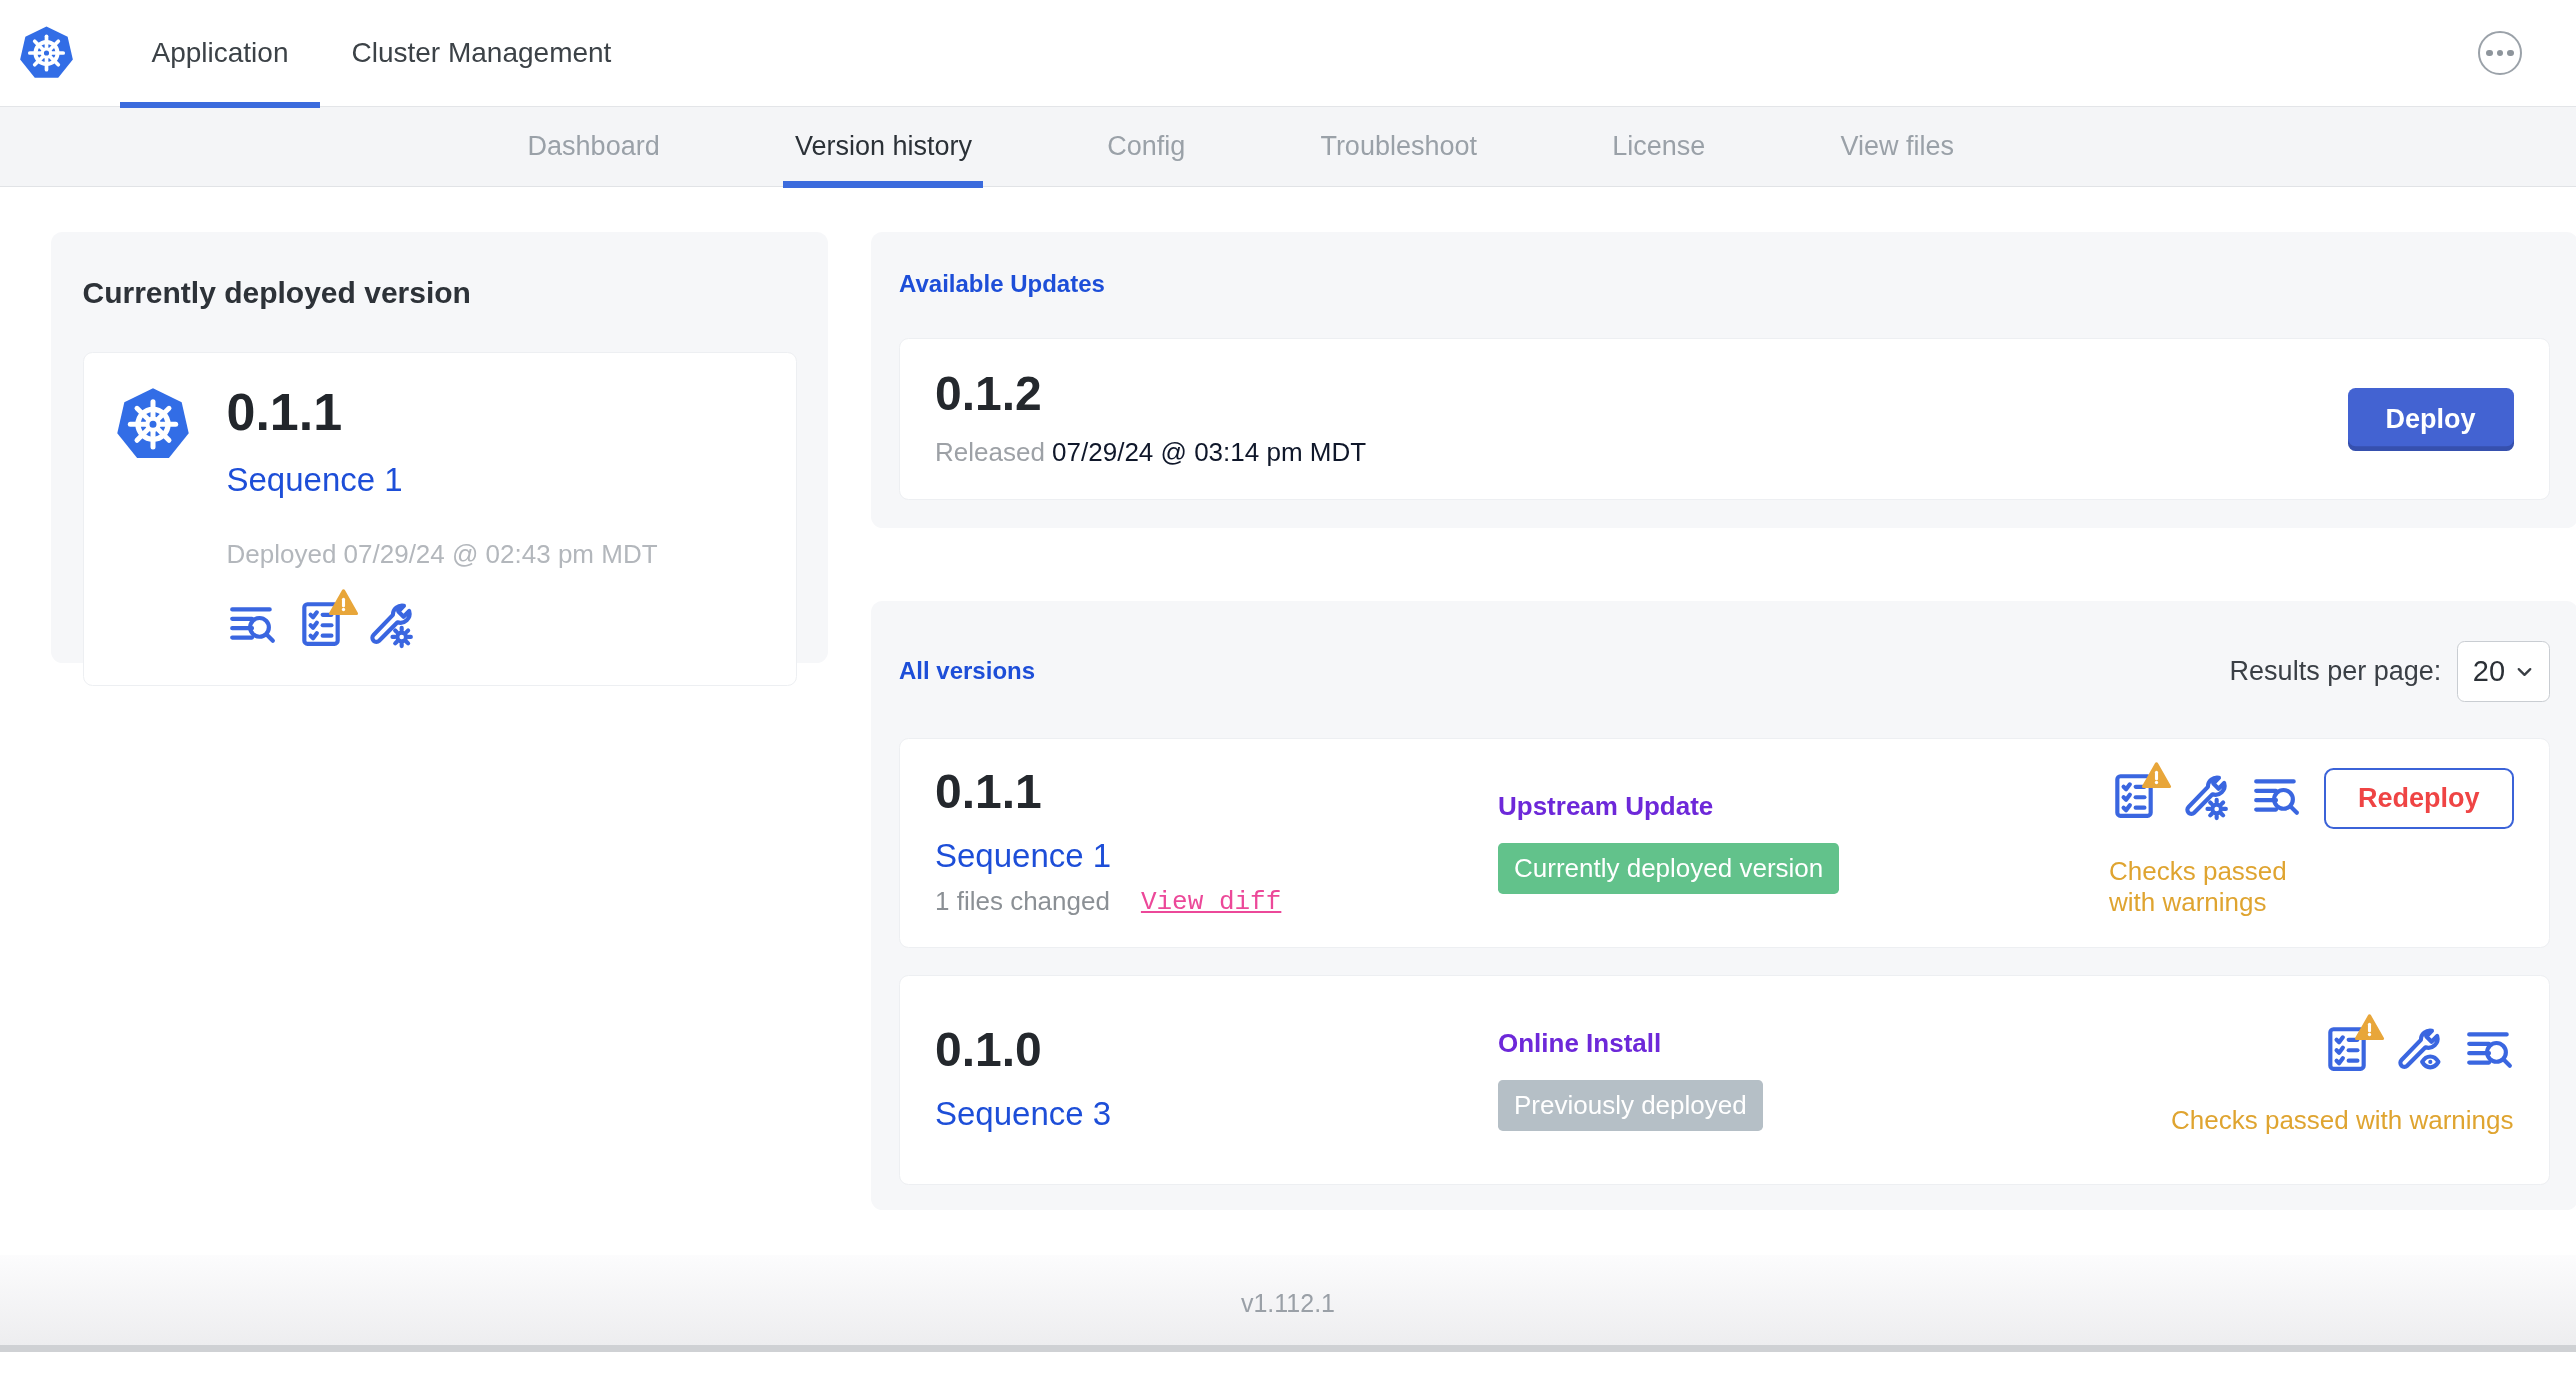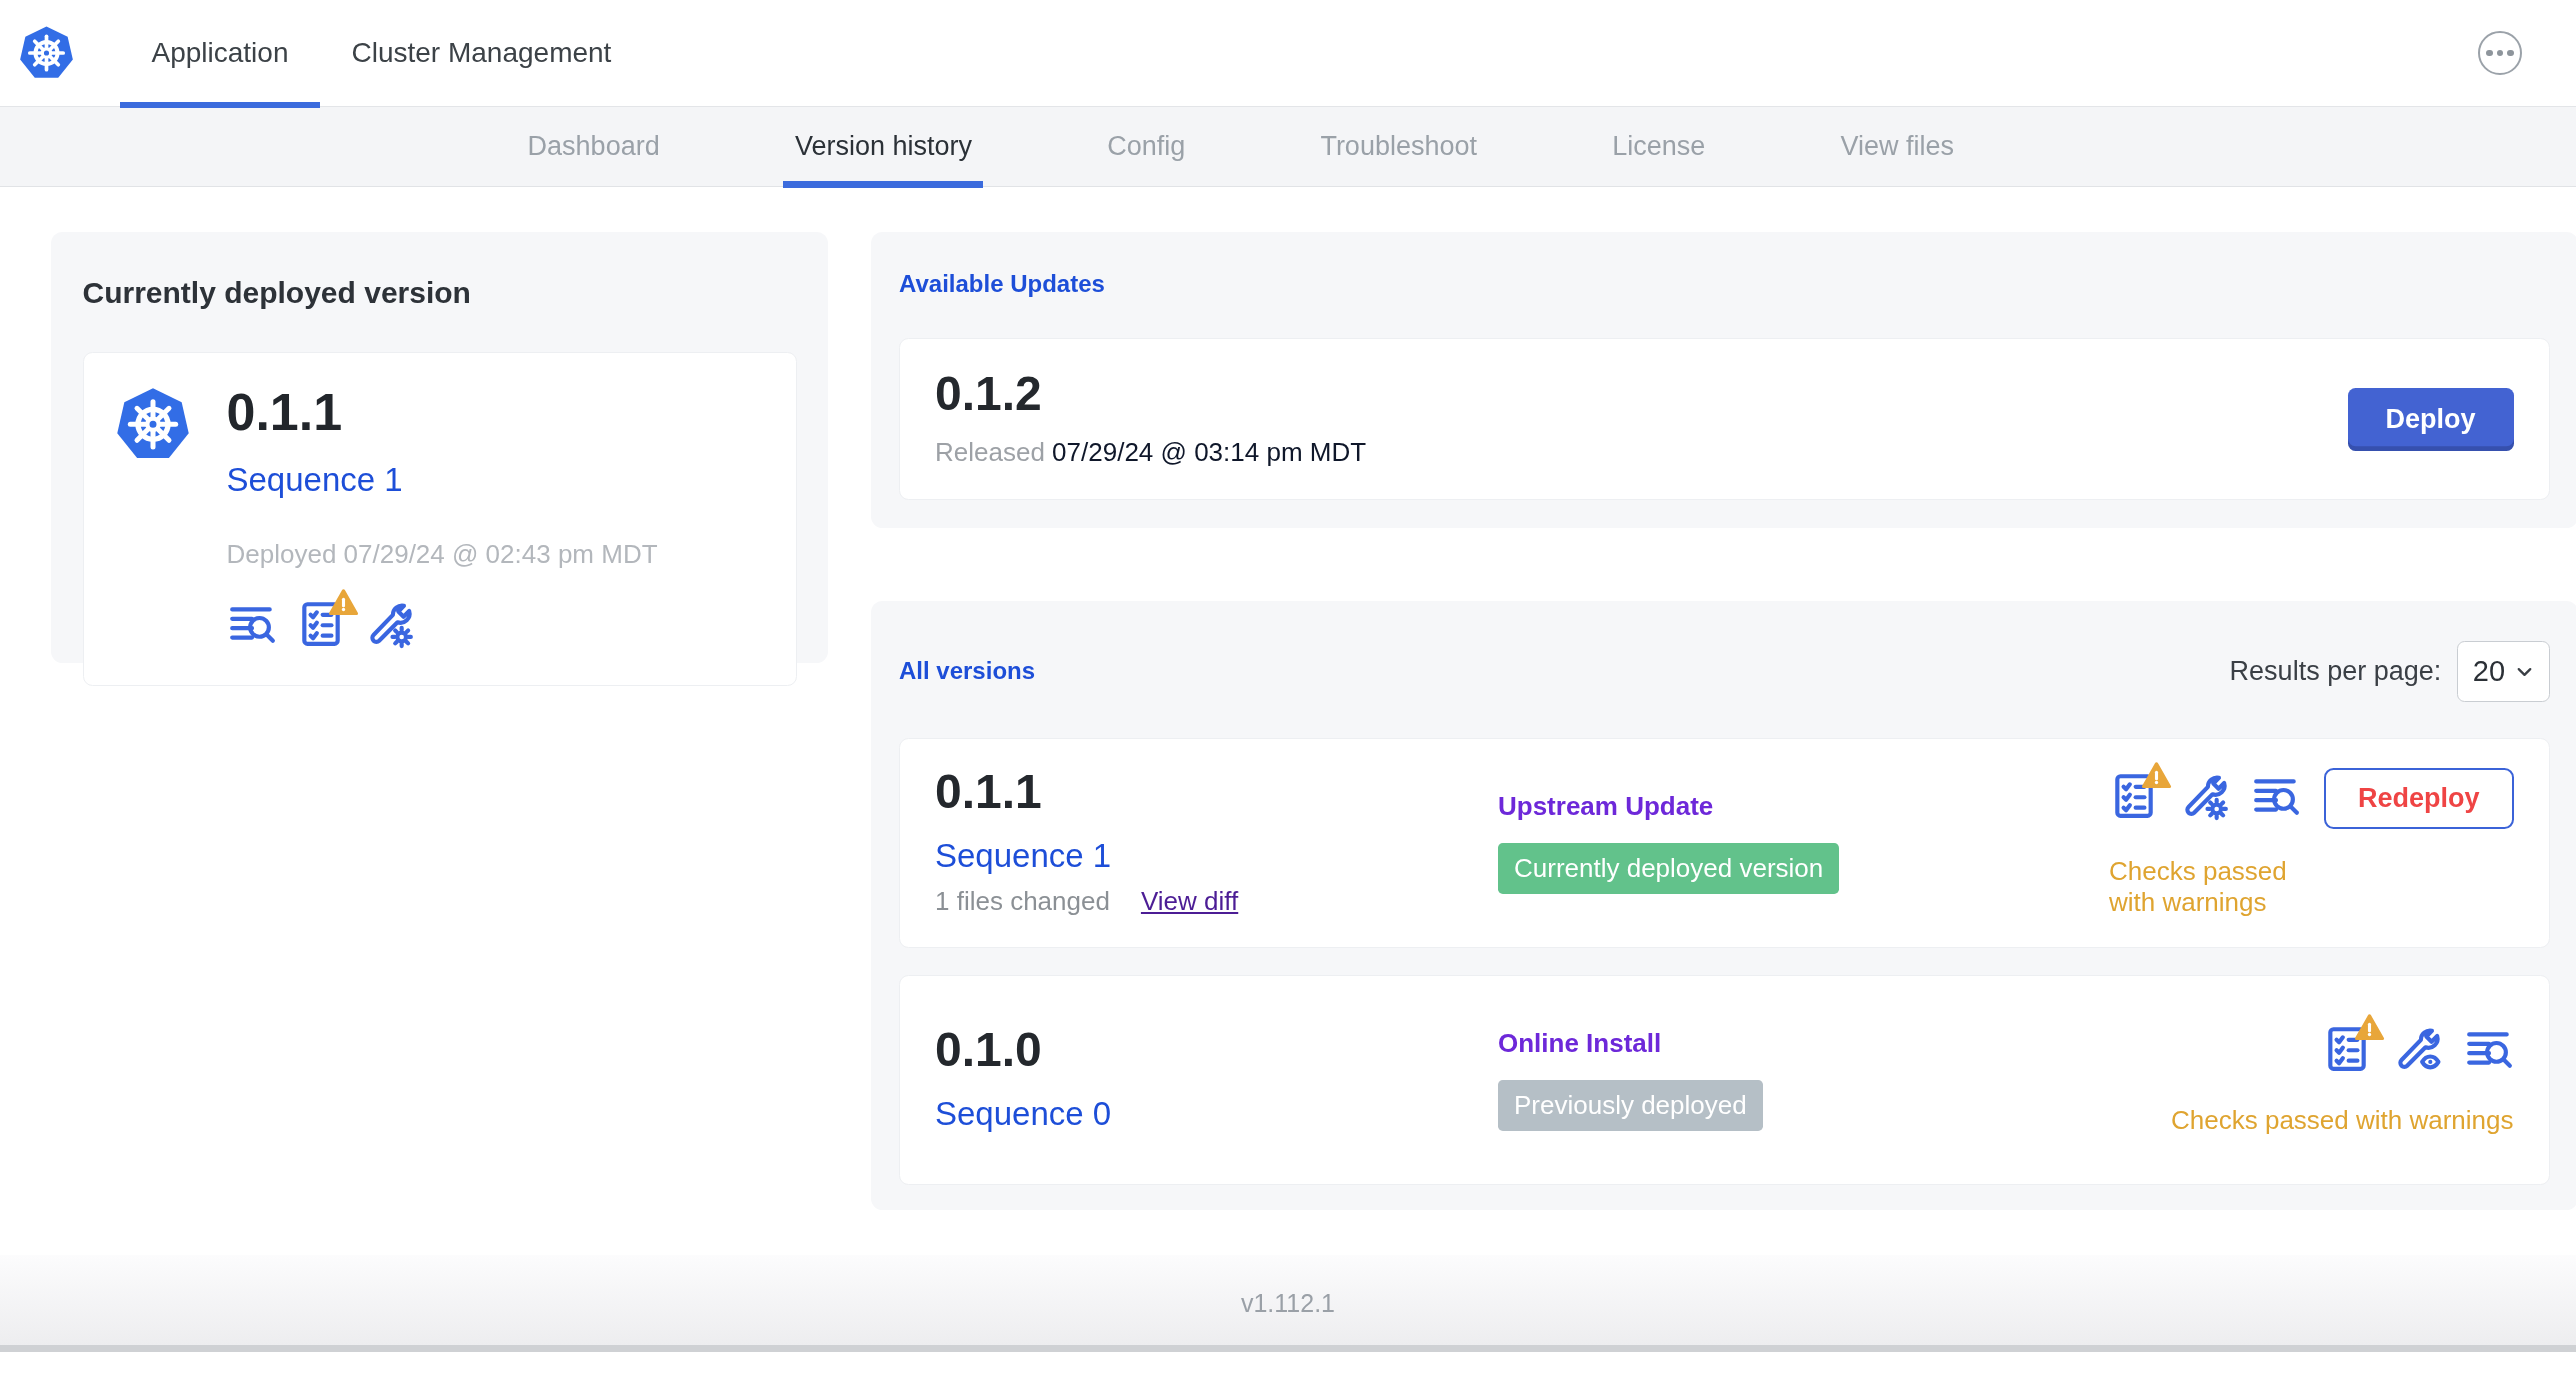--- a/index.html
+++ b/index.html
@@ -67,21 +67,21 @@
   .rpp-label { font-size:27px; color:#3a3f45; margin-right:15.3px; }
   .rpp-select { width:93px; height:61px; background:#fff; border:1.9px solid #c9cdd2; border-radius:7.6px;
             display:flex; align-items:center; justify-content:space-between; padding:0 12.4px 0 15.3px;
             font-size:29px; color:#2b3036; cursor:pointer; }
   .rpp-select svg { width:23px; height:23px; }
 
   .vrow { height:210px; display:flex; align-items:center; padding:0 35px; }
   .vrow + .vrow { margin-top:27px; }
   .vcol1 { width:563px; flex-shrink:0; }
   .files-line { margin-top:11.5px; font-size:26px; color:#8b9095; display:flex; gap:31px; align-items:center; }
-  .link { color:#4c1d95; font-weight:500; text-decoration:underline; cursor:pointer; }
+  .link { color:#ec4899; font-weight:500; text-decoration:underline; cursor:pointer;font-family:Liberation Mono, monospace; }
   .vcol2 { width:611px; flex-shrink:0; }
   .source { font-size:26px; font-weight:600; color:#6d28d9; }
   .badge { margin-top:21px; display:inline-block; font-size:26px; color:#fff; padding:10.5px 16px;
             border-radius:4.8px; line-height:1.15; }
   .badge.success { background:#62c28b; }
   .badge.muted { background:#b5bfc6; }
   .vcol3 { margin-left:auto; display:flex; flex-direction:column; align-items:flex-end; }
   .actions { display:flex; align-items:center; gap:23px; }
   .actions .icon-row { margin-top:0; gap:21px; }
   .btn-outline { height:61px; padding:0 32px; font-size:27px; font-weight:700; color:#ef4444;
@@ -291,21 +291,21 @@
               </div>
               <button class="btn-outline">Redeploy</button>
             </div>
             <div class="status-warn">Checks passed with warnings</div>
           </div>
         </div>
 
         <div class="panel vrow">
           <div class="vcol1">
             <div class="version-mid">0.1.0</div>
-            <div class="seq">Sequence 0</div>
+            <div class="seq">Sequence 3</div>
           </div>
           <div class="vcol2">
             <div class="source">Online Install</div>
             <span class="badge muted">Previously deployed</span>
           </div>
           <div class="vcol3">
             <div class="actions">
               <div class="icon-row">
                 <span class="pficon">
                   <span class="blue-icon">

